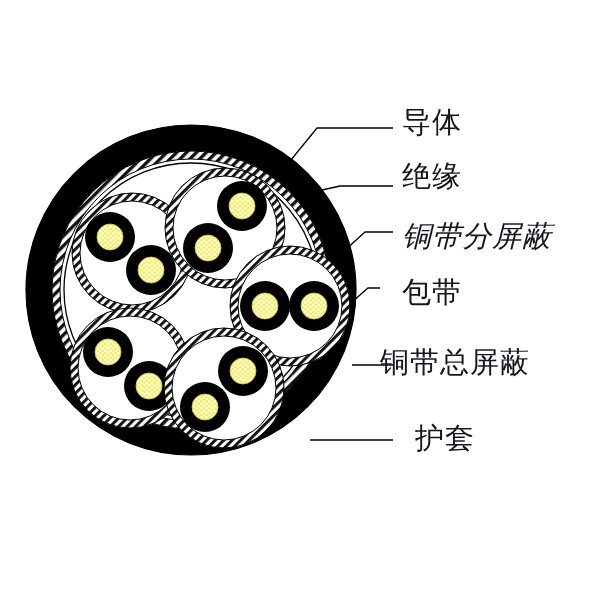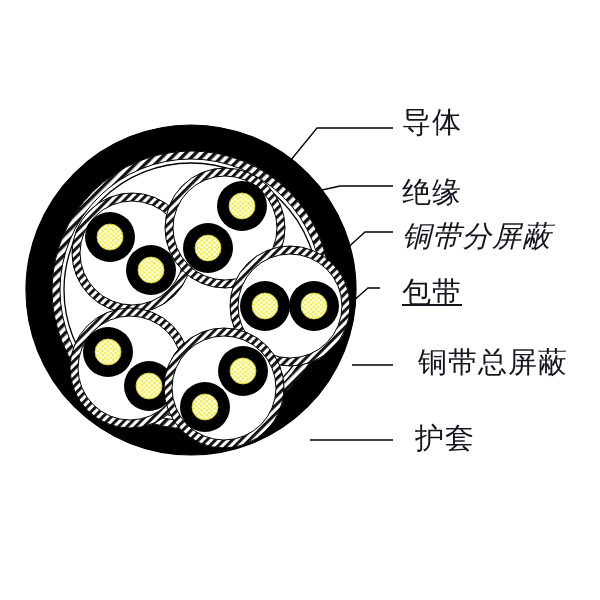--- a/index.html
+++ b/index.html
@@ -123,20 +123,20 @@
         <path d="M 322,190 L 340,186 L 393,186" fill="none" stroke="#000000" stroke-width="1.3"></path>
         <path d="M 343,252 L 365,232 L 393,232" fill="none" stroke="#000000" stroke-width="1.3"></path>
         <path d="M 352,302 L 368,288 L 380,288" fill="none" stroke="#000000" stroke-width="1.3"></path>
         <path d="M 352,365 L 393,365" fill="none" stroke="#000000" stroke-width="1.3"></path>
         <path d="M 310,440 L 393,440" fill="none" stroke="#000000" stroke-width="1.3"></path>
       </g>
   </svg>
 
   <div id="labels-layer">
       <div class="label-text" style="left: 402px; top: 108px;">导体</div>
-      <div class="label-text" style="left: 402px; top: 178px;">绝缘</div>
+      <div class="label-text" style="left: 402px; top: 162px;">绝缘</div>
       <div class="label-text" style="left: 402px; top: 222px; font-style: italic;">铜带分屏蔽</div>
-      <div class="label-text" style="left: 402px; top: 278px; text-decoration: underline;">包带</div>
-      <div class="label-text" style="left: 418px; top: 348px;">铜带总屏蔽</div>
+      <div class="label-text" style="left: 402px; top: 278px;">包带</div>
+      <div class="label-text" style="left: 380px; top: 348px;">铜带总屏蔽</div>
       <div class="label-text" style="left: 415px; top: 424px;">护套</div>
     </div>
 
 </div>
 
 </body></html>

